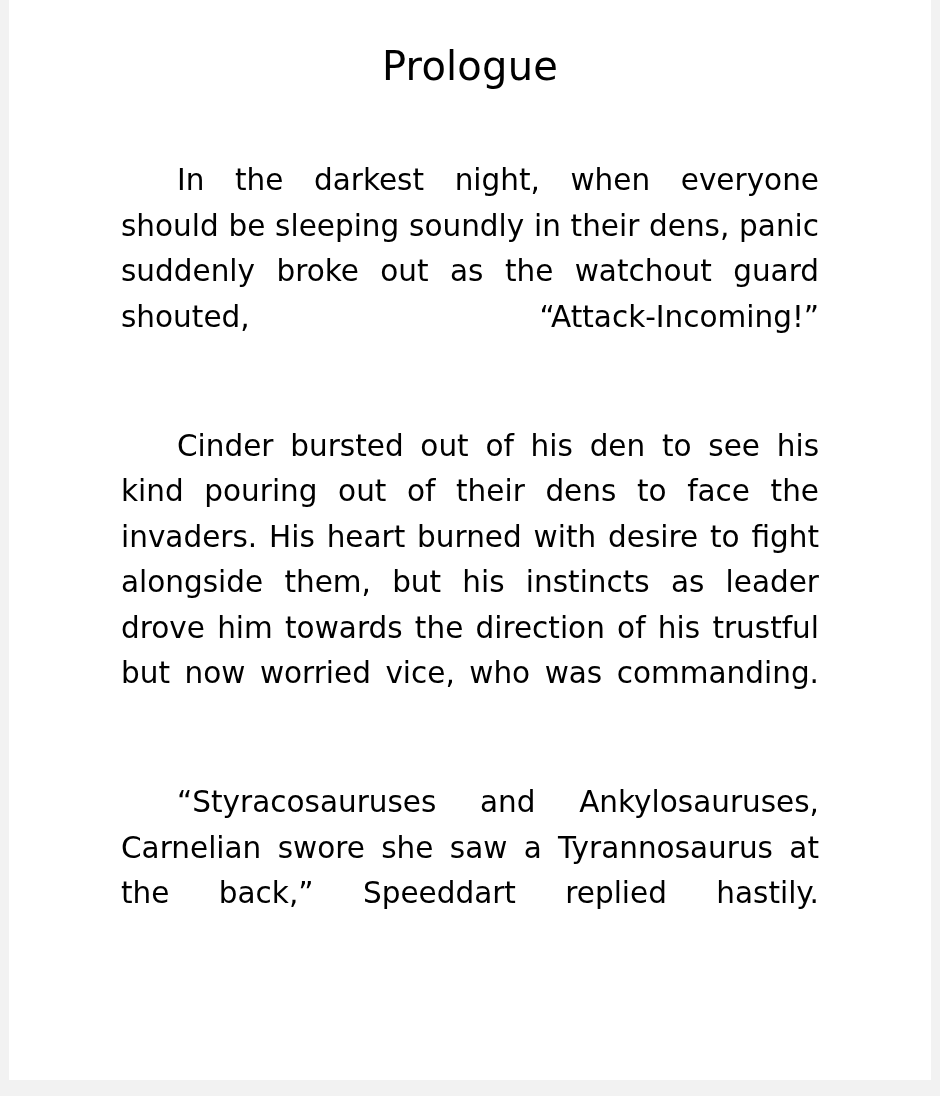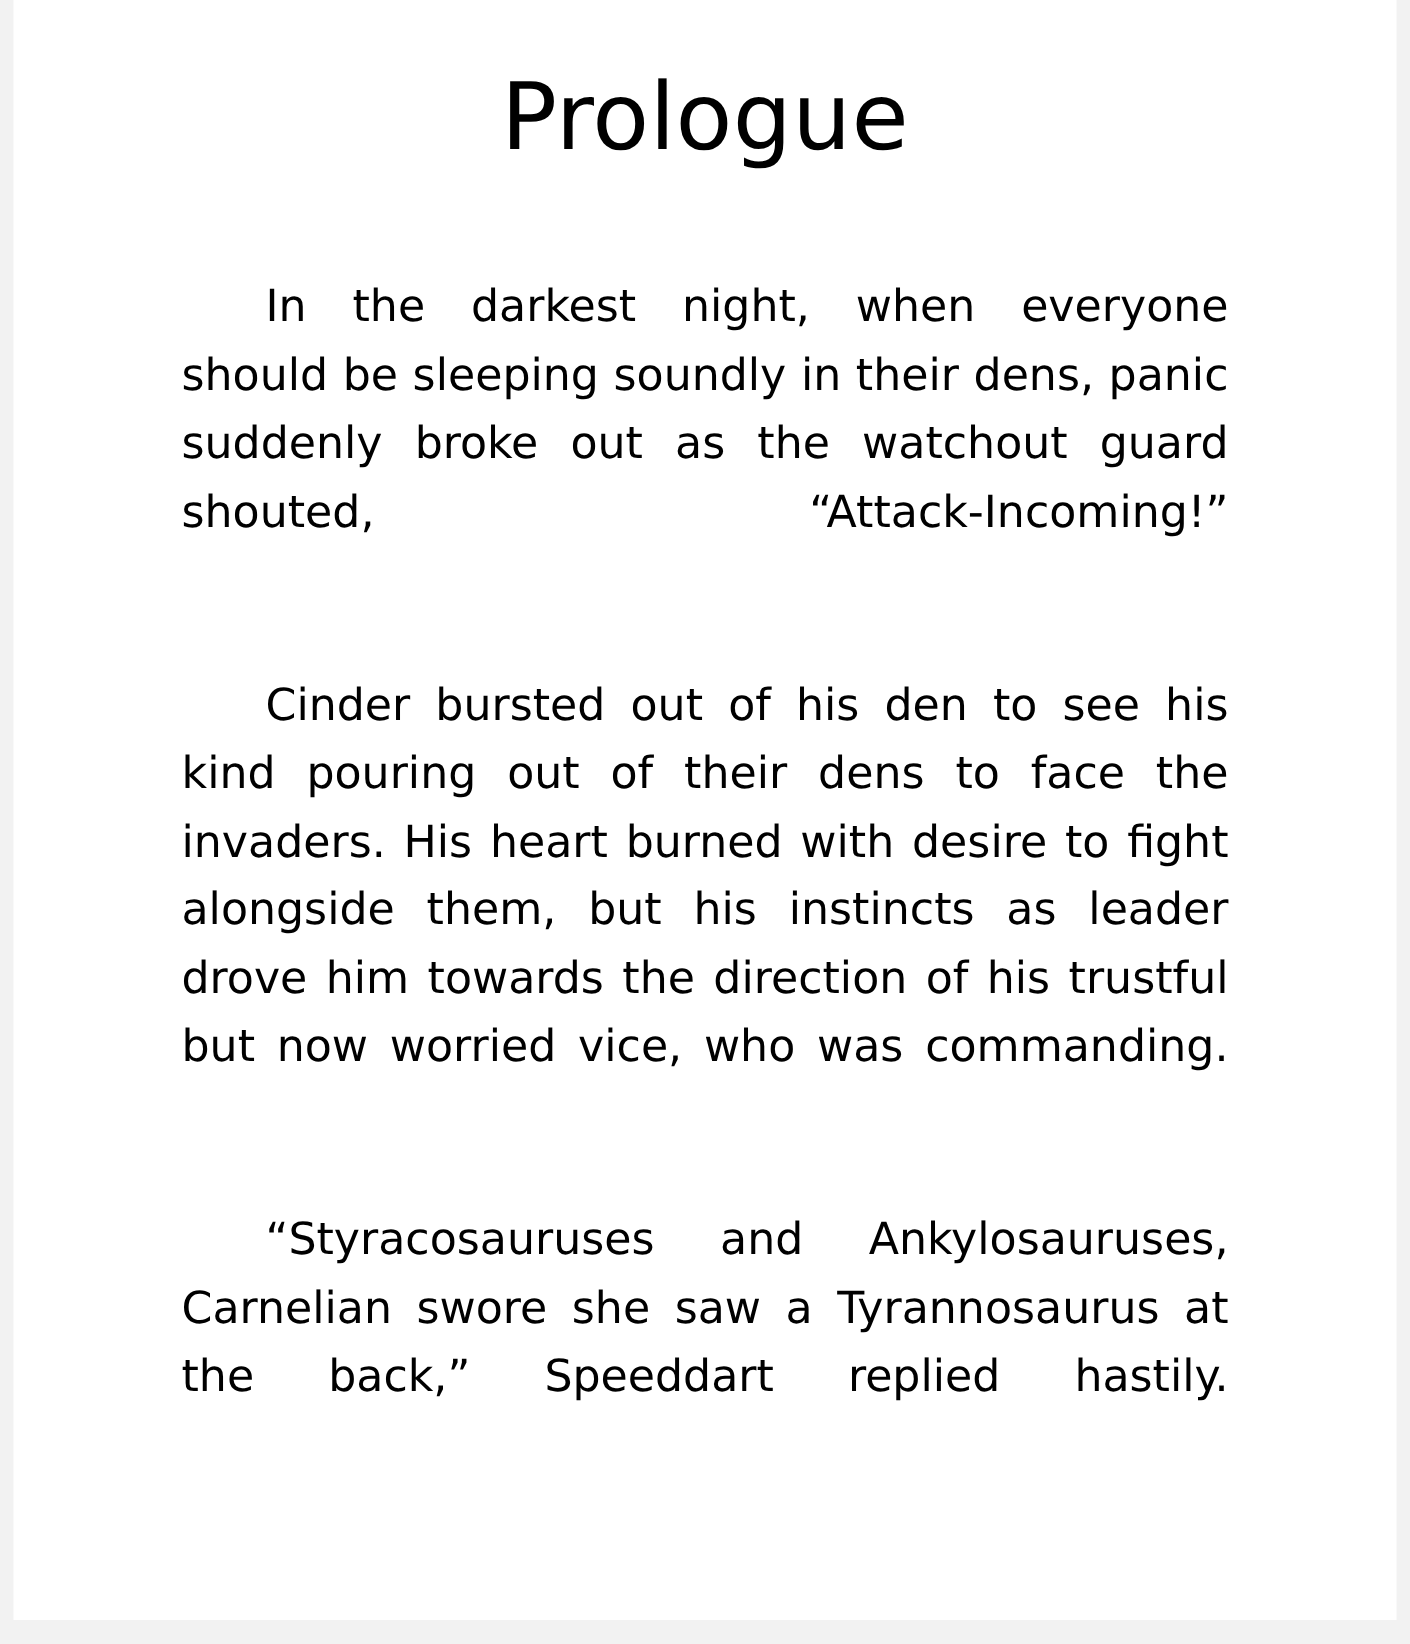--- a/index.html
+++ b/index.html
@@ -17,21 +17,21 @@
     width: 922px;
     min-height: 1080px;
     margin: 0 auto;
     background: #ffffff;
     box-sizing: border-box;
     padding: 0;
     overflow: hidden;
   }
   .doc-title {
     text-align: center;
-    font-size: 62px;
+    font-size: 40px;
     font-weight: 400;
     color: #000000;
     margin: 0;
     padding-top: 44px;
     letter-spacing: 0.2px;
     line-height: 1.1;
   }
   .body-block {
     padding: 0 100px 0 112px;
     margin-top: 70px;

